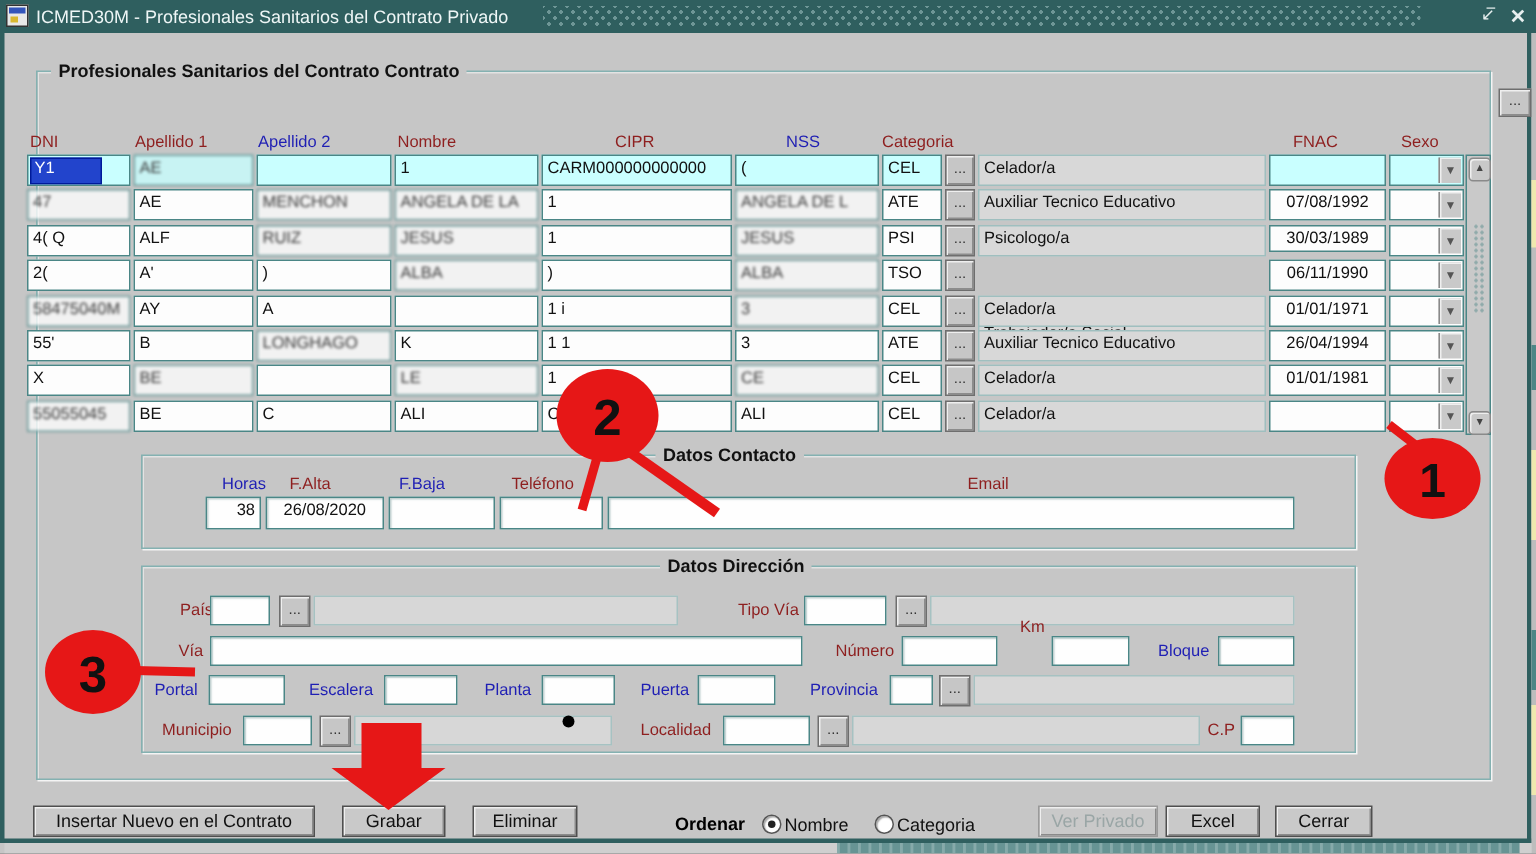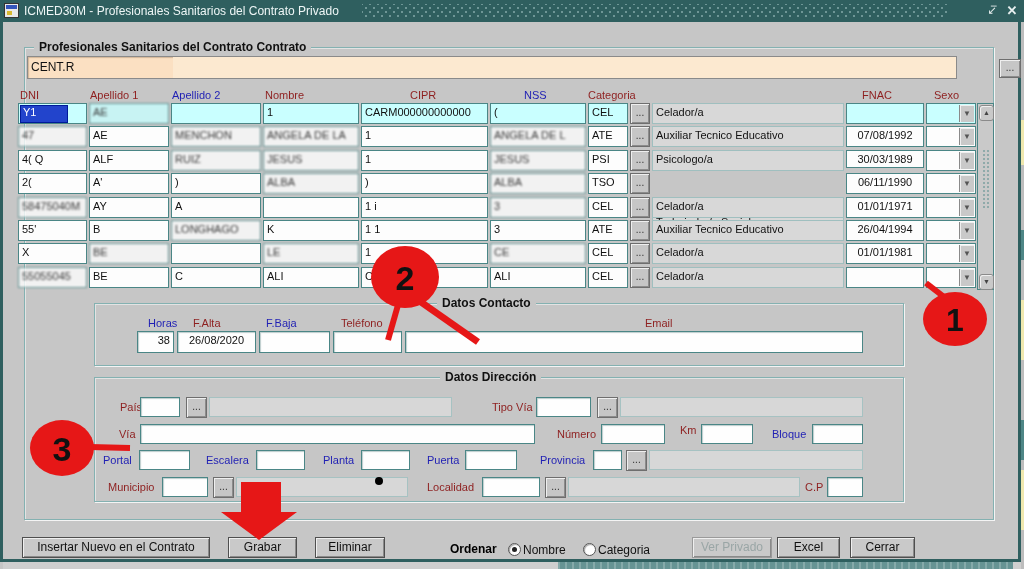--- a/index.html
+++ b/index.html
@@ -78,25 +78,20 @@
   <div class="ybk" style="top:300px;height:60px;"></div>
   <div class="tbk" style="top:420px;height:40px;"></div>
   <div class="ybk" style="top:470px;height:60px;"></div>
   <div class="abs" id="bgstrip-bottom">
     <div class="teal"></div>
   </div>
 
   <div class="abs groupframe" style="left:24px;top:47px;width:968px;height:471px;"></div>
   <div class="grouptitle" style="left:34px;top:40px;">Profesionales Sanitarios del Contrato Contrato</div>
 
-  <div class="fld peach" style="left:27px;top:56px;width:930px;height:23px;font-size:12px;line-height:17px;">
-    <span>CENT.R</span>
-    <span class="abs" style="left:460px;top:2px;">S</span>
-    <div class="abs" style="left:145px;top:0px;width:785px;height:21px;background:#fce9d0;"></div>
-  </div>
   <div class="lov" style="left:999px;top:59px;width:20px;height:17px;line-height:15px;">...</div>
 
   <div id="grid">
       <div class="hdrlbl maroon" style="left: 20px;">DNI</div>
       <div class="hdrlbl maroon" style="left: 90px;">Apellido 1</div>
       <div class="hdrlbl blue" style="left: 172px;">Apellido 2</div>
       <div class="hdrlbl maroon" style="left: 265px;">Nombre</div>
       <div class="hdrlbl maroon" style="left: 410px;">CIPR</div>
       <div class="hdrlbl blue" style="left: 524px;">NSS</div>
       <div class="hdrlbl maroon" style="left: 588px;">Categoria</div>
@@ -225,21 +220,21 @@
   <div class="fld disp" style="left:209px;top:397px;width:243px;height:20px;"></div>
   <div class="lbl maroon" style="left:492px;top:401px;">Tipo Vía</div>
   <div class="fld" style="left:536px;top:397px;width:55px;height:20px;"></div>
   <div class="lov" style="left:597px;top:397px;width:19px;height:19px;line-height:17px;">...</div>
   <div class="fld disp" style="left:620px;top:397px;width:243px;height:20px;"></div>
 
   <div class="lbl maroon" style="left:119px;top:428px;">Vía</div>
   <div class="fld" style="left:140px;top:424px;width:395px;height:20px;"></div>
   <div class="lbl maroon" style="left:557px;top:428px;">Número</div>
   <div class="fld" style="left:601px;top:424px;width:64px;height:20px;"></div>
-  <div class="lbl maroon" style="left:680px;top:424px;">Km</div>
+  <div class="lbl maroon" style="left:680px;top:412px;">Km</div>
   <div class="fld" style="left:701px;top:424px;width:52px;height:20px;"></div>
   <div class="lbl blue" style="left:772px;top:428px;">Bloque</div>
   <div class="fld" style="left:812px;top:424px;width:51px;height:20px;"></div>
 
   <div class="lbl blue" style="left:103px;top:454px;">Portal</div>
   <div class="fld" style="left:139px;top:450px;width:51px;height:20px;"></div>
   <div class="lbl blue" style="left:206px;top:454px;">Escalera</div>
   <div class="fld" style="left:256px;top:450px;width:49px;height:20px;"></div>
   <div class="lbl blue" style="left:323px;top:454px;">Planta</div>
   <div class="fld" style="left:361px;top:450px;width:49px;height:20px;"></div>

